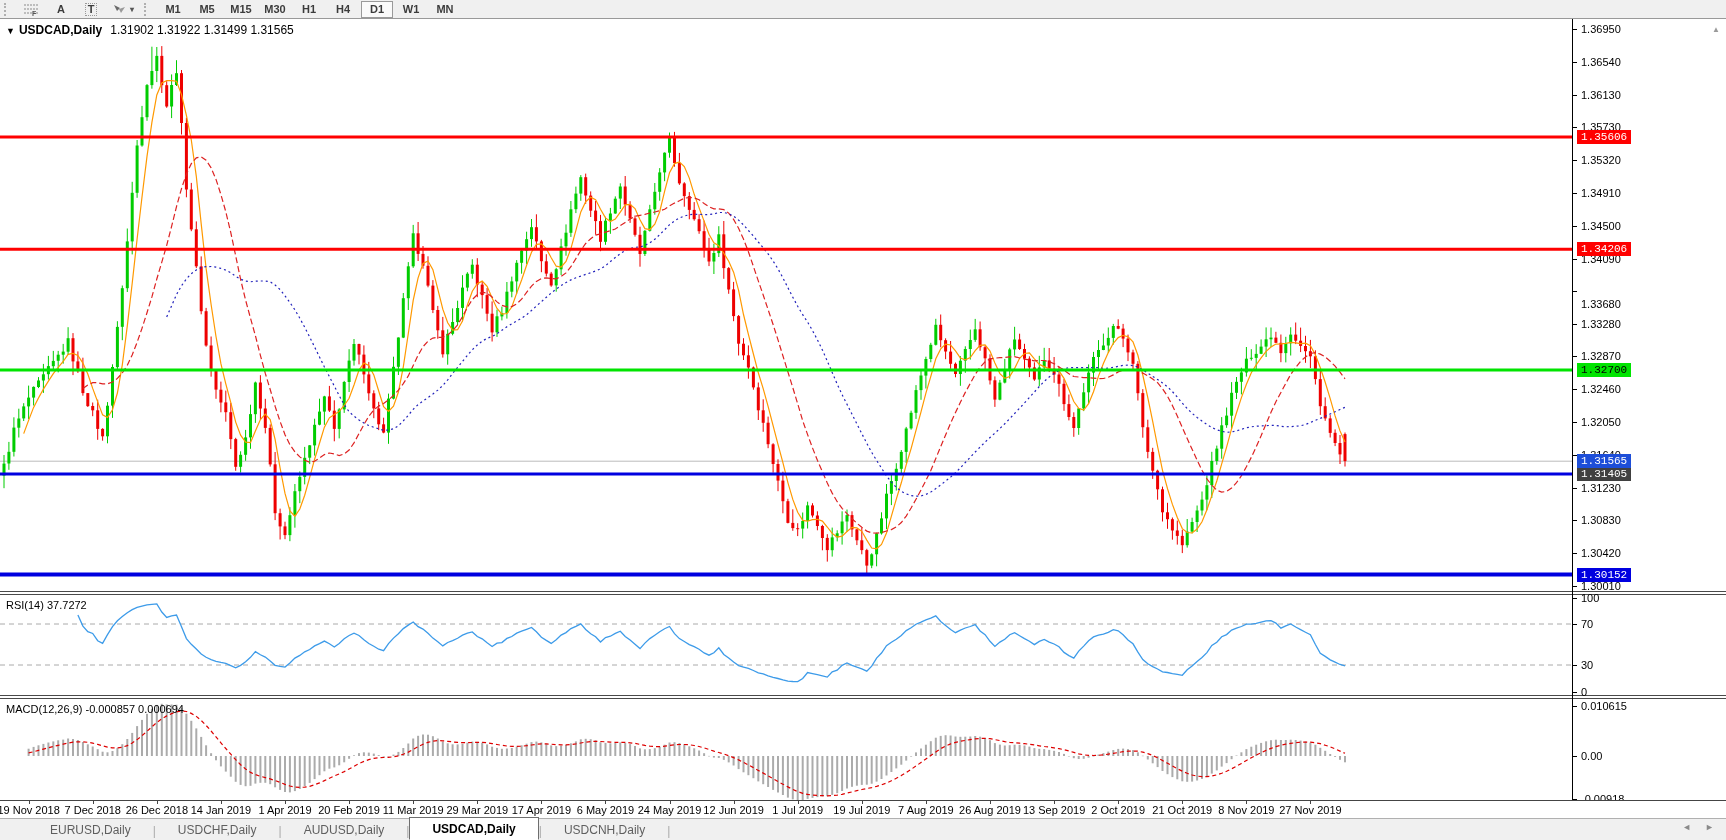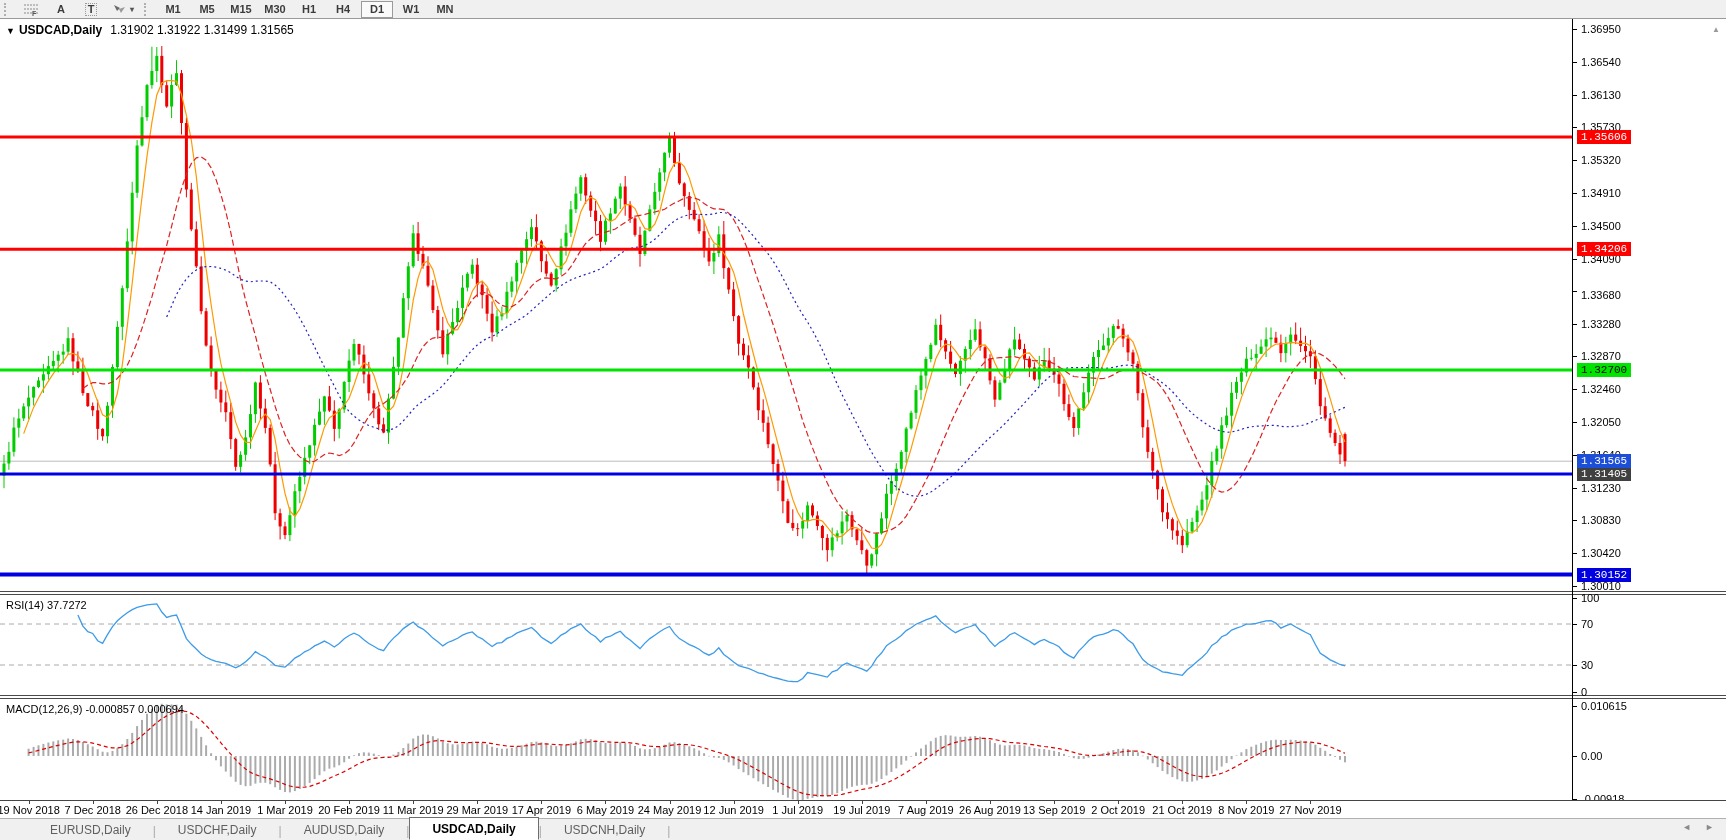--- a/index.html
+++ b/index.html
@@ -944,21 +944,21 @@
       <div class="tick" style="top: 107.916px;">1.35730</div>
       <div class="tickdash" style="top: 140.823px;"></div>
       <div class="tick" style="top: 140.823px;">1.35320</div>
       <div class="tickdash" style="top: 173.729px;"></div>
       <div class="tick" style="top: 173.729px;">1.34910</div>
       <div class="tickdash" style="top: 206.635px;"></div>
       <div class="tick" style="top: 206.635px;">1.34500</div>
       <div class="tickdash" style="top: 239.542px;"></div>
       <div class="tick" style="top: 239.542px;">1.34090</div>
       <div class="tickdash" style="top: 272.448px;"></div>
-      <div class="tick" style="top: 276px;">1.33680</div>
+      <div class="tick" style="top: 285px;">1.33680</div>
       <div class="tickdash" style="top: 304.552px;"></div>
       <div class="tick" style="top: 304.552px;">1.33280</div>
       <div class="tickdash" style="top: 337.458px;"></div>
       <div class="tick" style="top: 337.458px;">1.32870</div>
       <div class="tickdash" style="top: 370.365px;"></div>
       <div class="tick" style="top: 370.365px;">1.32460</div>
       <div class="tickdash" style="top: 403.271px;"></div>
       <div class="tick" style="top: 403.271px;">1.32050</div>
       <div class="tickdash" style="top: 436.177px;"></div>
       <div class="tick" style="top: 436.177px;">1.31640</div>
@@ -996,21 +996,21 @@
 <div id="date-axis">
     <div class="datetick" style="left: 28.65px;"></div>
     <div class="datelabel" style="left: 28.65px;">19 Nov 2018</div>
     <div class="datetick" style="left: 92.74px;"></div>
     <div class="datelabel" style="left: 92.74px;">7 Dec 2018</div>
     <div class="datetick" style="left: 156.83px;"></div>
     <div class="datelabel" style="left: 156.83px;">26 Dec 2018</div>
     <div class="datetick" style="left: 220.92px;"></div>
     <div class="datelabel" style="left: 220.92px;">14 Jan 2019</div>
     <div class="datetick" style="left: 285.01px;"></div>
-    <div class="datelabel" style="left: 285.01px;">1 Mar 2019</div>
+    <div class="datelabel" style="left: 285.01px;">1 Apr 2019</div>
     <div class="datetick" style="left: 349.1px;"></div>
     <div class="datelabel" style="left: 349.1px;">20 Feb 2019</div>
     <div class="datetick" style="left: 413.19px;"></div>
     <div class="datelabel" style="left: 413.19px;">11 Mar 2019</div>
     <div class="datetick" style="left: 477.28px;"></div>
     <div class="datelabel" style="left: 477.28px;">29 Mar 2019</div>
     <div class="datetick" style="left: 541.37px;"></div>
     <div class="datelabel" style="left: 541.37px;">17 Apr 2019</div>
     <div class="datetick" style="left: 605.46px;"></div>
     <div class="datelabel" style="left: 605.46px;">6 May 2019</div>

